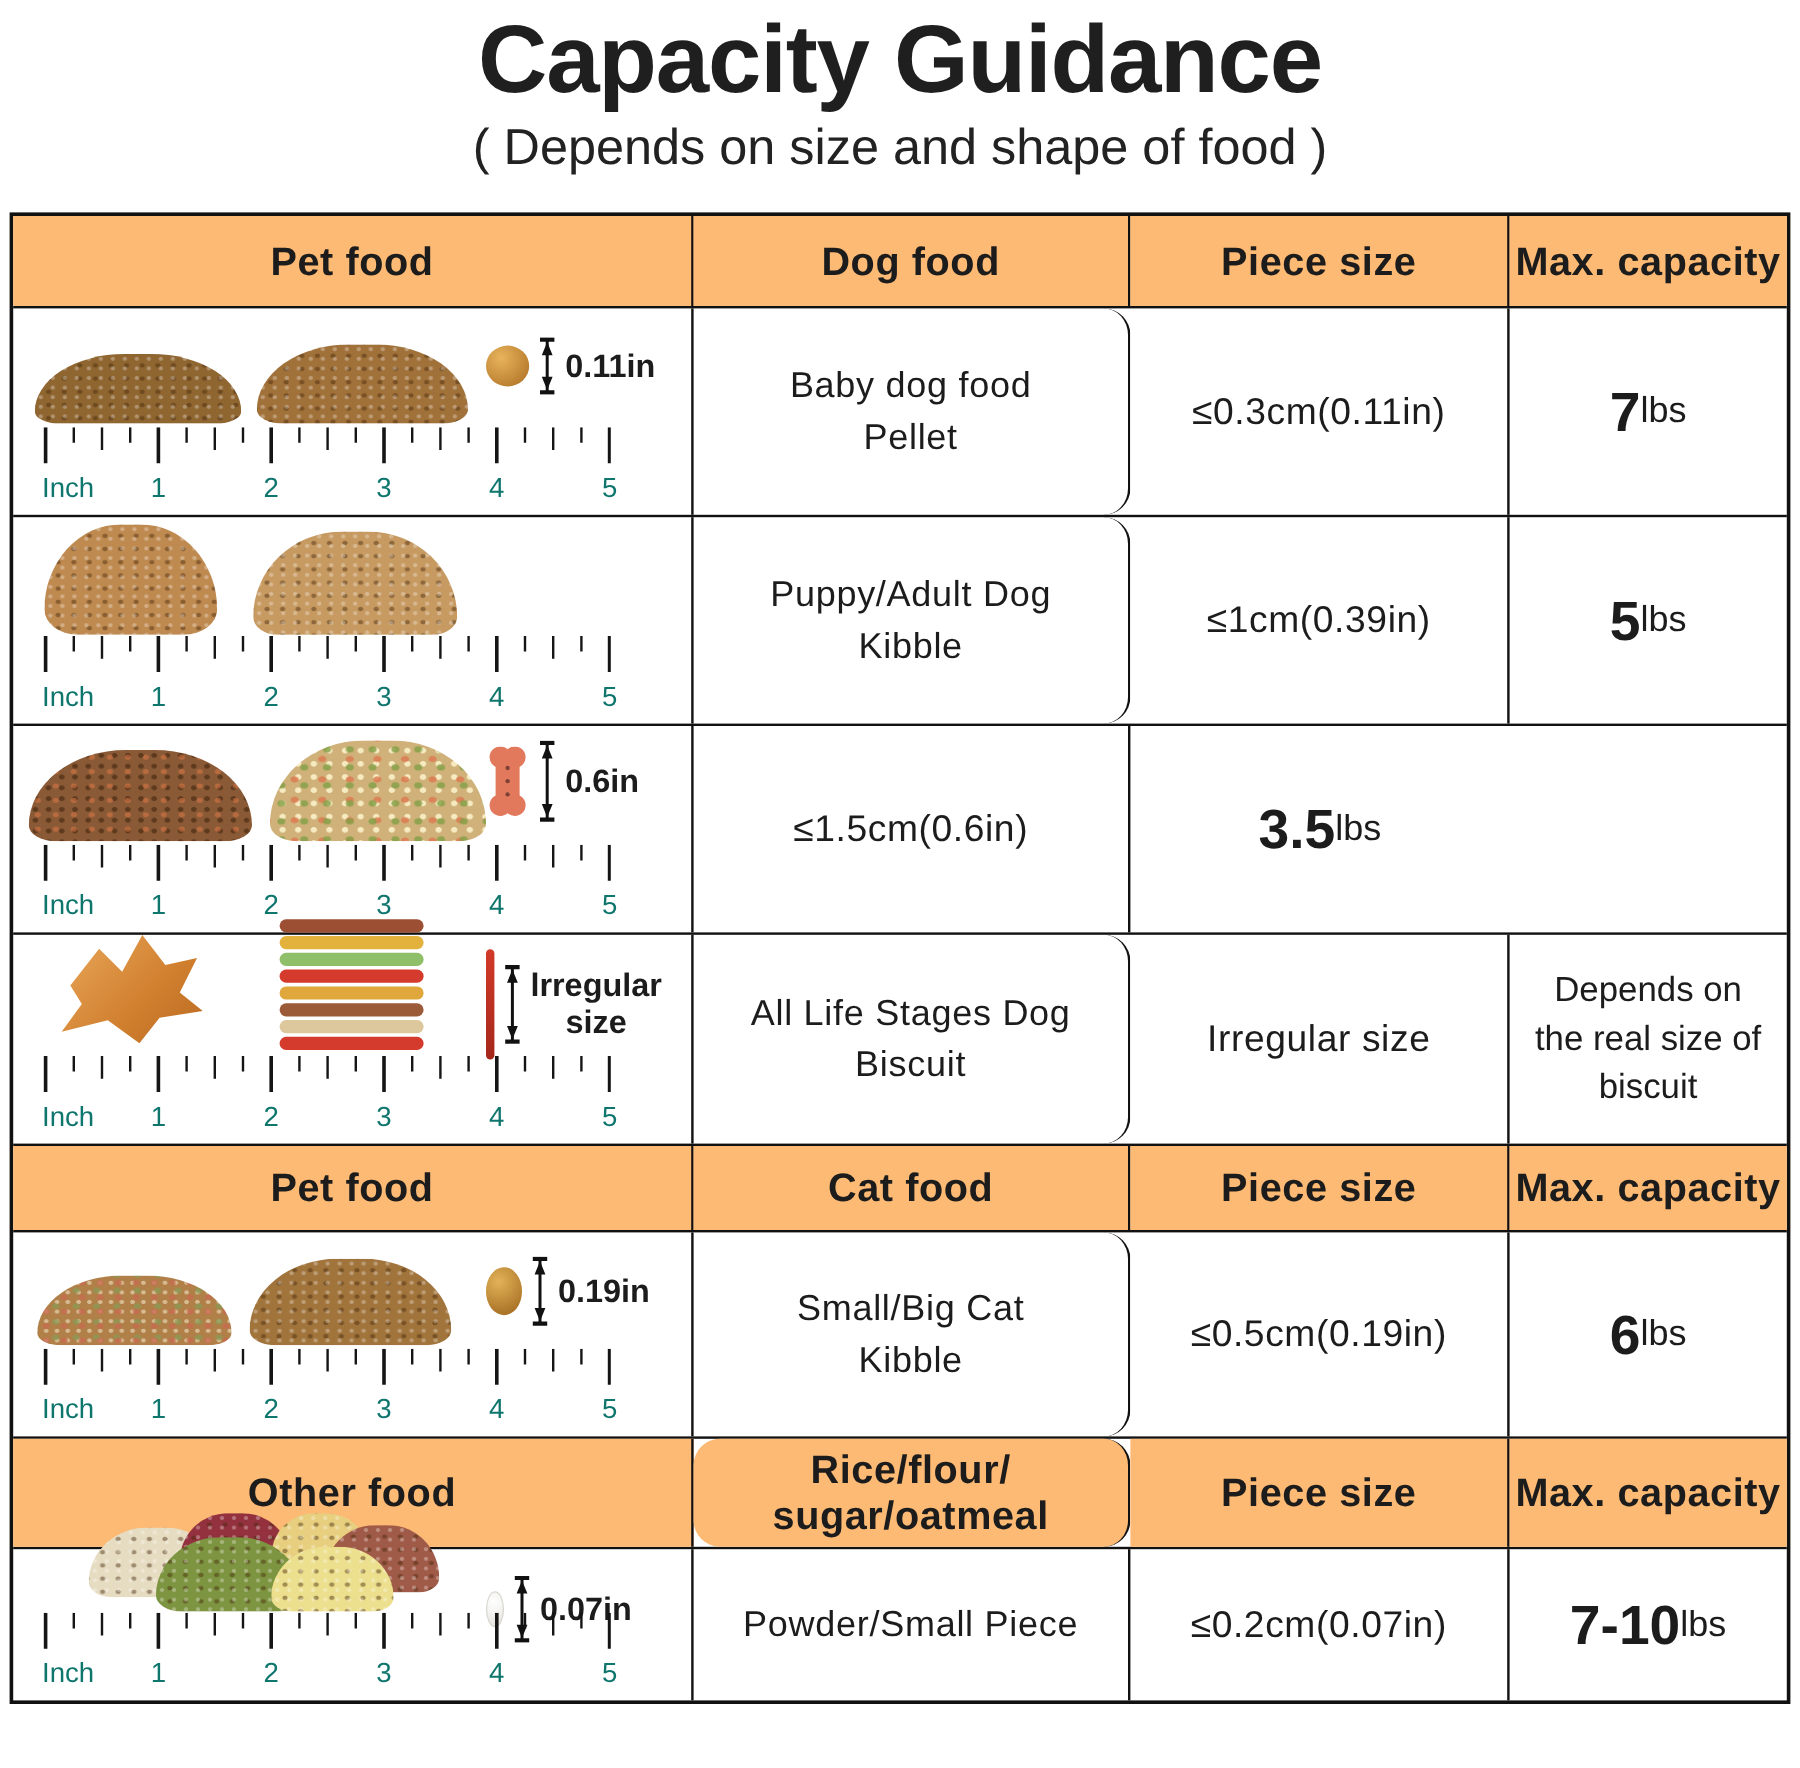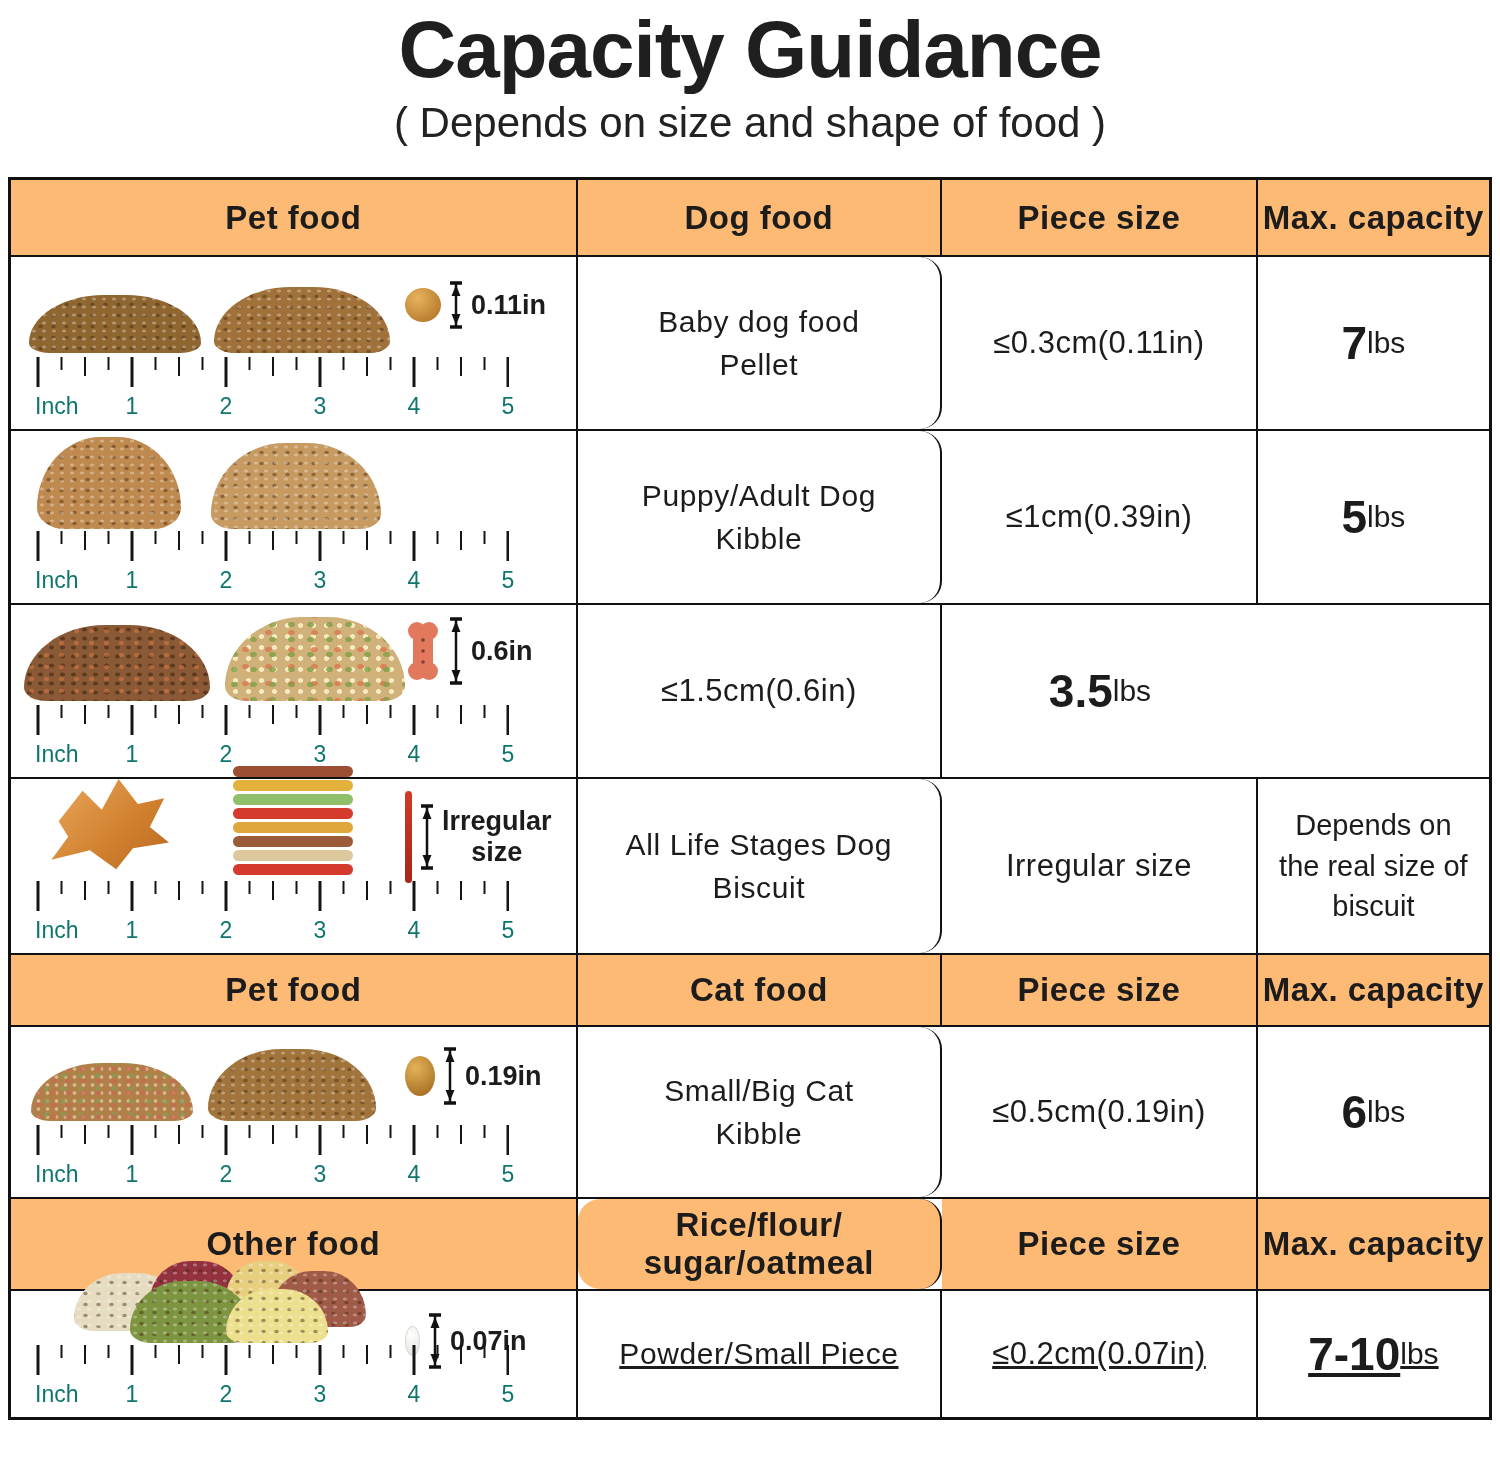--- a/index.html
+++ b/index.html
@@ -14,21 +14,21 @@
   
   .cap-table { width:1484px; margin:30px auto 0; border:3px solid #111; }
   .row { display:grid; grid-template-columns:38.34% 24.66% 21.36% 15.64%; }
   .row + .row { border-top:2px solid #111; }
   .cell { border-right:2px solid #111; display:flex; flex-direction:column;
           align-items:center; justify-content:center; text-align:center; position:relative; }
   .cell:last-child { border-right:none; }
 
   .hrow .cell { background:#fdba74; font-size:33px; font-weight:700; letter-spacing:.5px; }
   .rh1 { height:75px; } .rh2 { height:72px; } .rh3 { height:92px; }
-  .rf  { height:174px; } .rf4 { height:176px; } .rf5 { height:172px; } .rf6 { height:128px;text-decoration:underline; }
+  .rf  { height:174px; } .rf4 { height:176px; } .rf5 { height:172px; } .rf6 { height:128px; }
 
   .pre { white-space:pre-line;border-radius:22px; }
   .name-cell  { font-size:30px; letter-spacing:.6px; line-height:1.45; }
   .piece-cell { font-size:31px; letter-spacing:.5px; }
   .cap-cell .num  { font-size:46px; font-weight:700; }
   .cap-cell .unit { font-size:30px; font-weight:400; }
   .cap-cell { flex-direction:row; align-items:center; }
   .cap-text { font-size:29px; line-height:1.4; padding:0 14px; }
 
   

